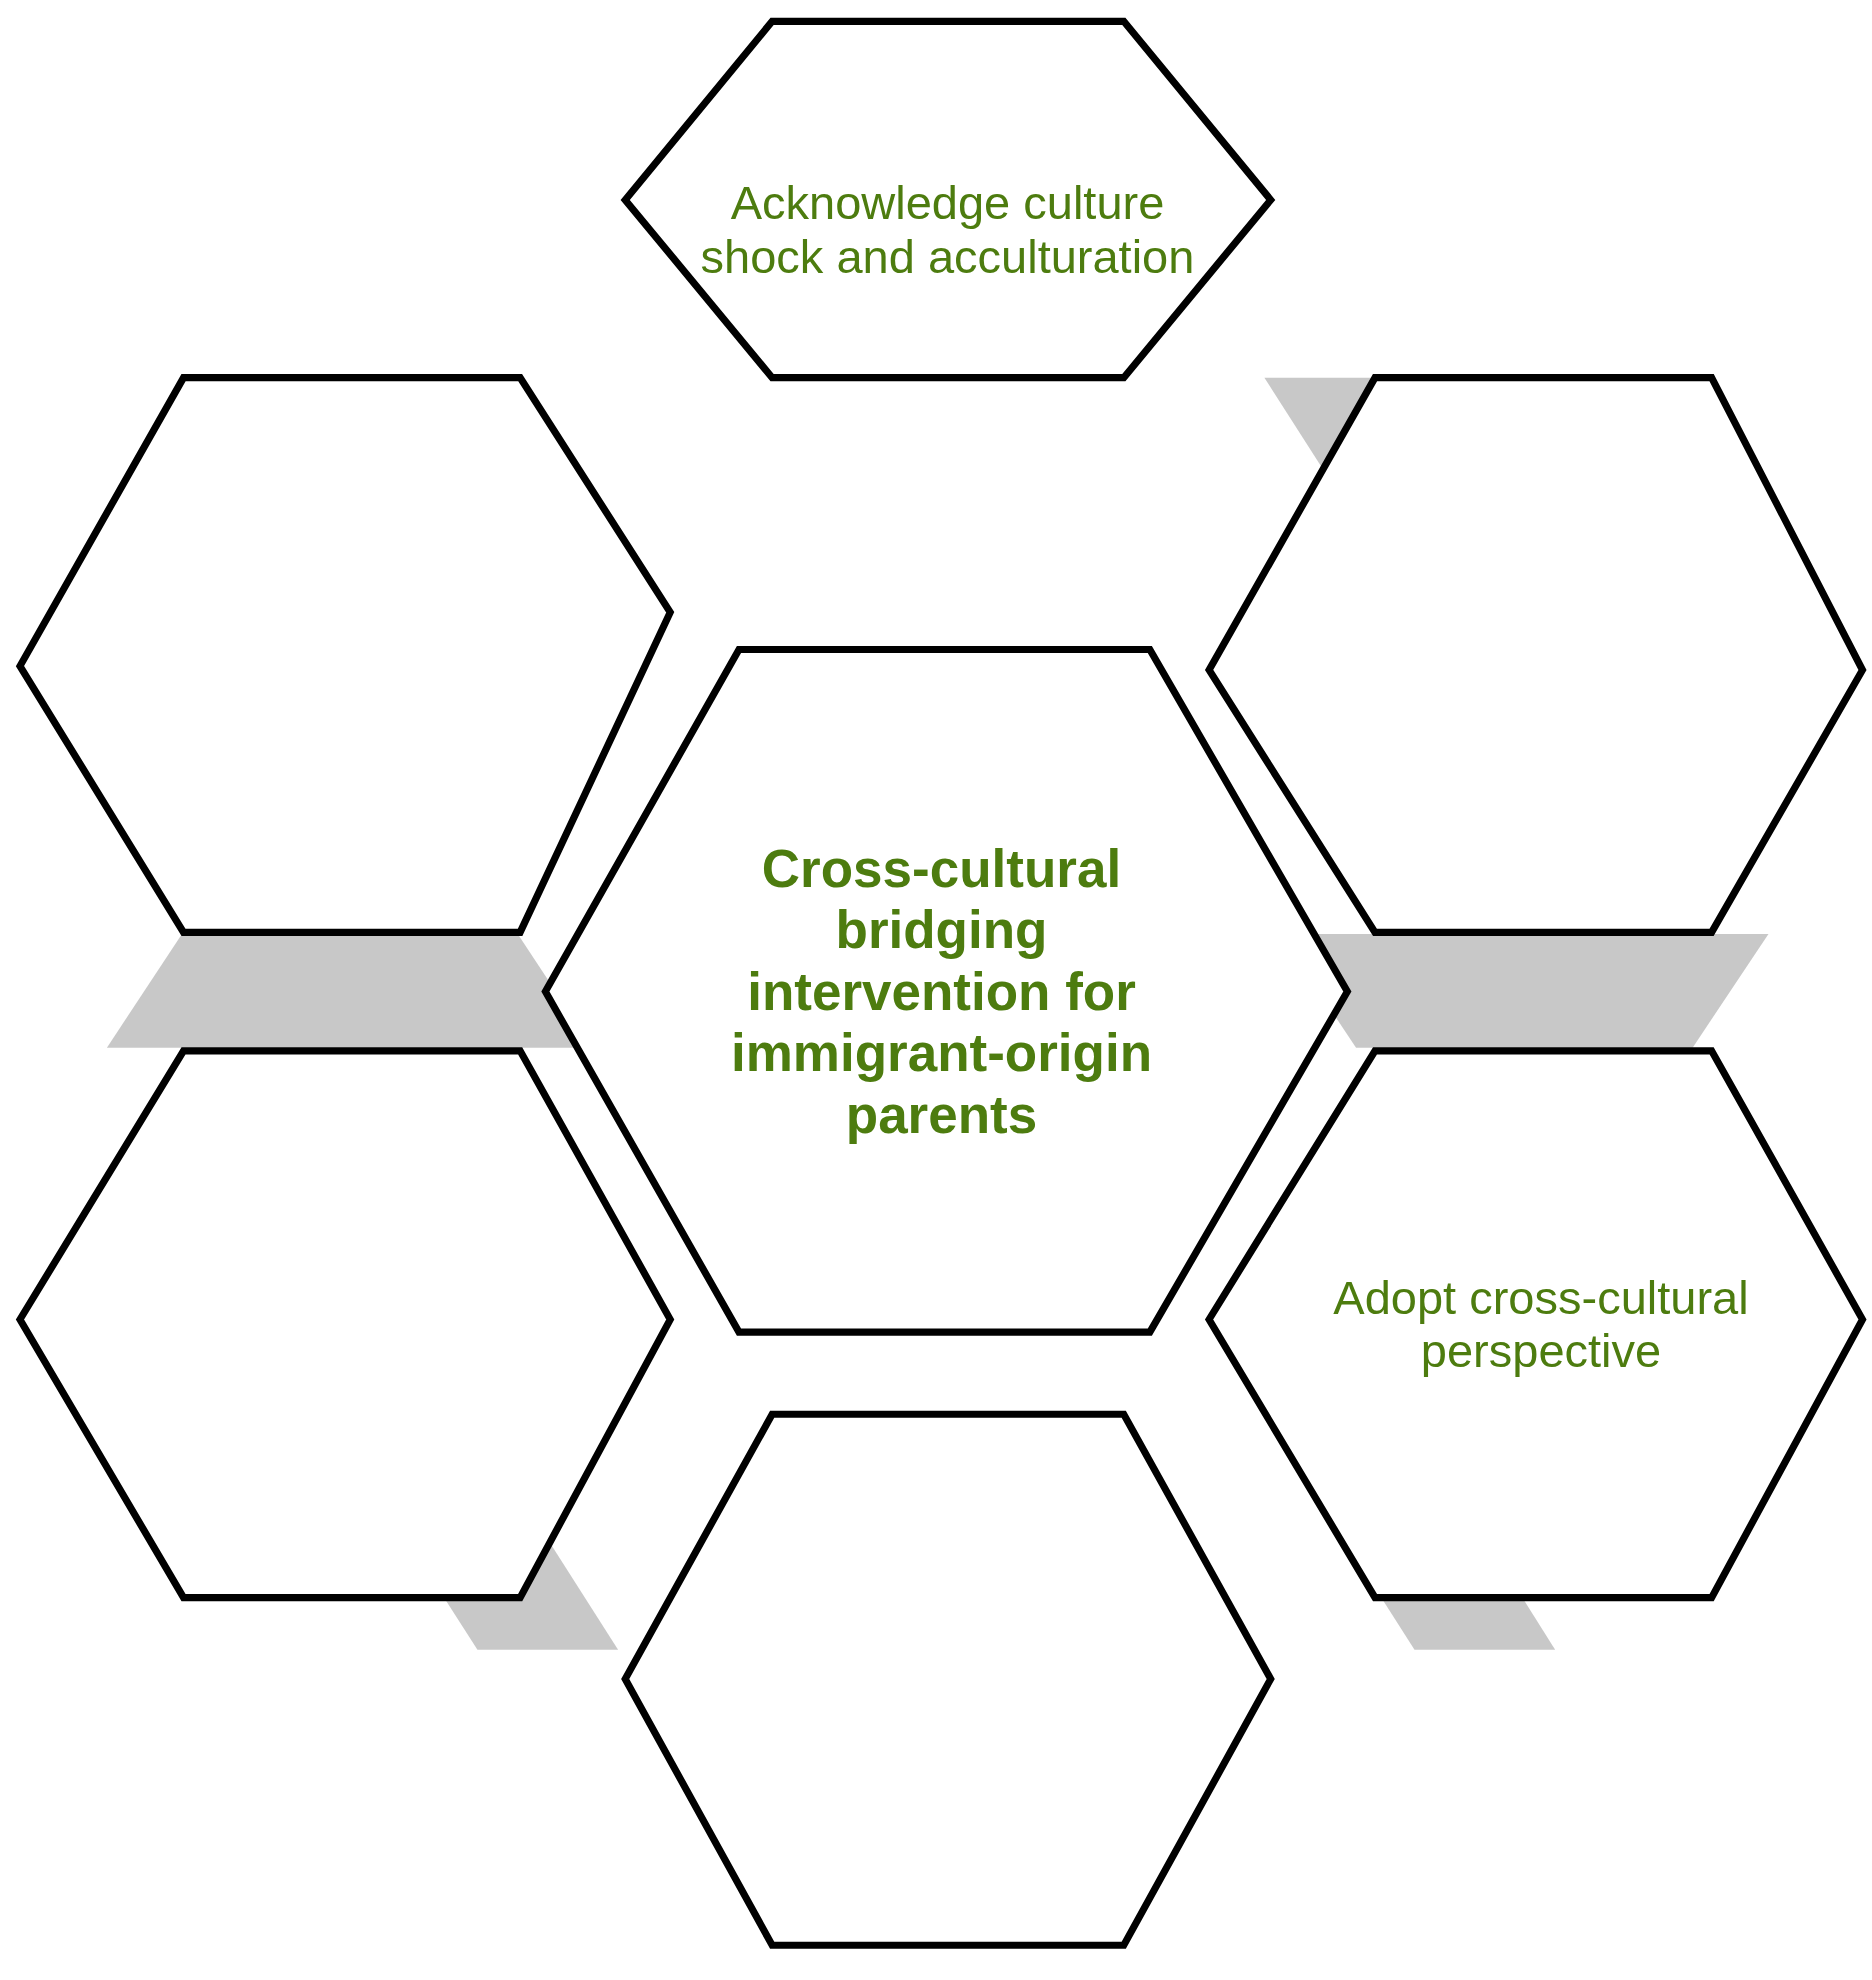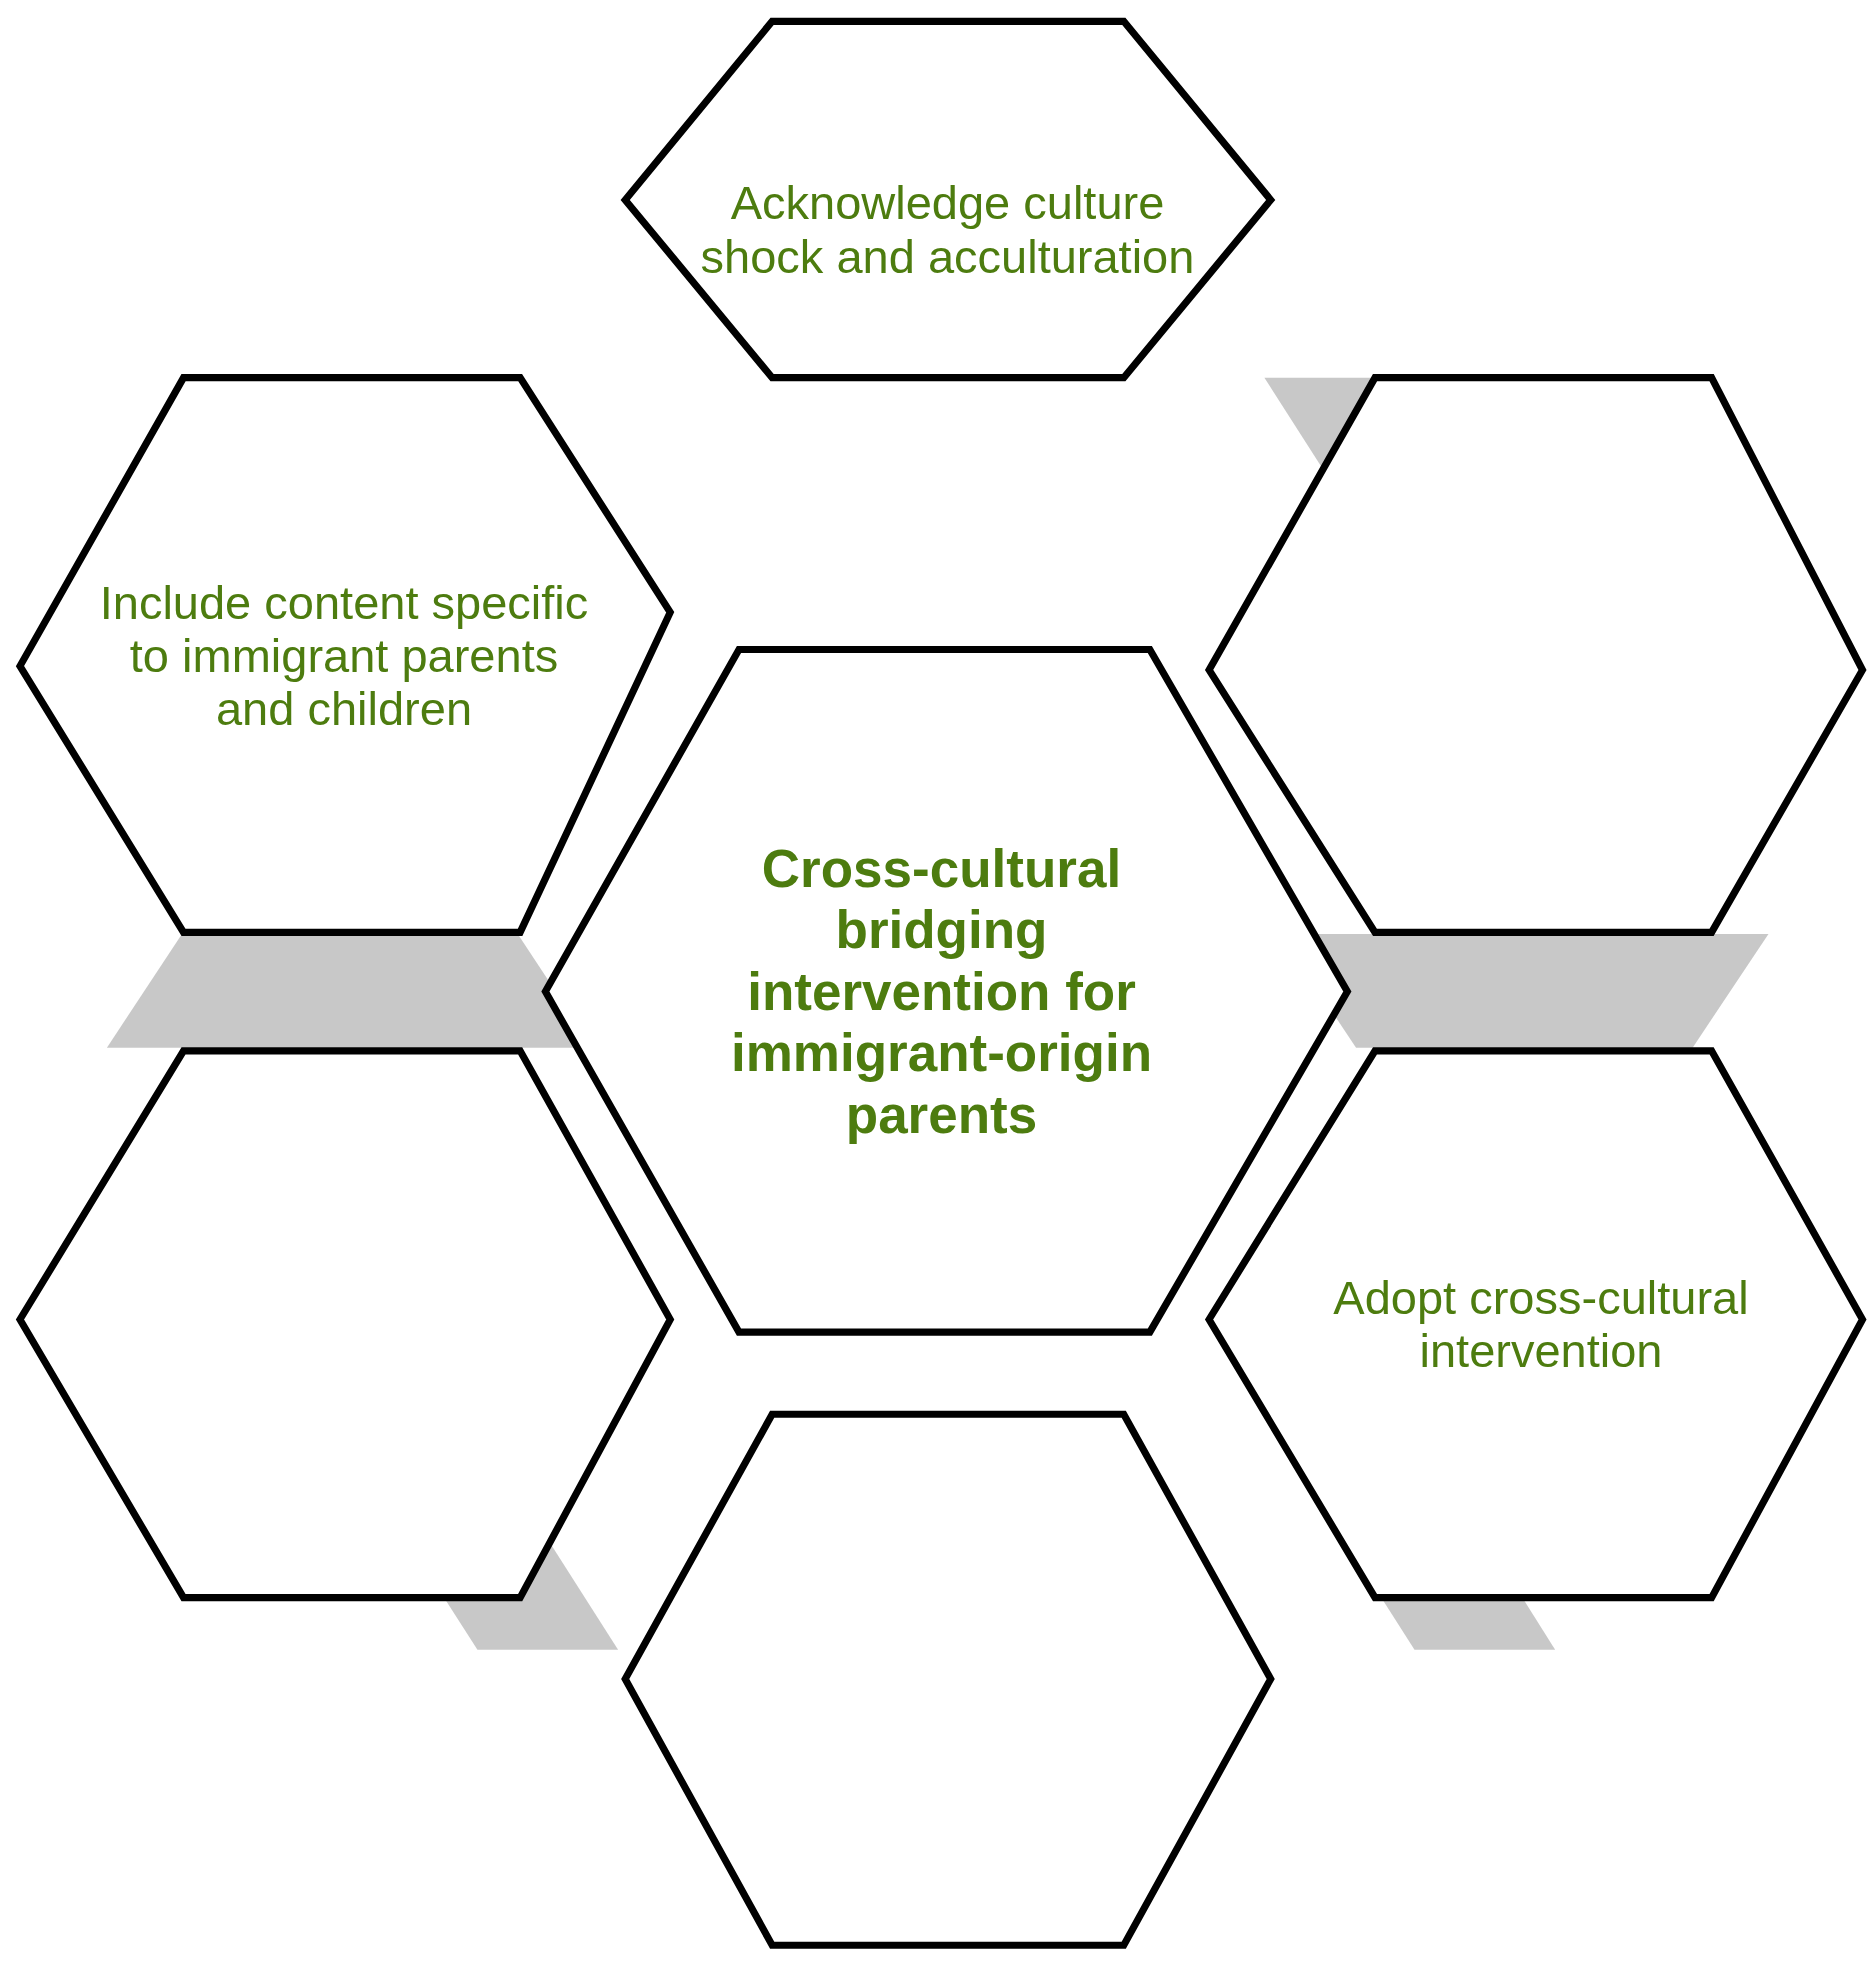--- a/index.html
+++ b/index.html
@@ -78,23 +78,22 @@
 
     <polygon class="hex-outline" points="232,1330 658,1330 848,1670 658,2022 232,2022 25,1670"></polygon>
 
     <polygon class="hex-outline" points="1740,1330 2166,1330 2357,1670 2166,2022 1740,2022 1530,1670"></polygon>
 
     <polygon class="hex-outline" points="977,1790 1422,1790 1608,2125 1422,2462 977,2462 791,2125"></polygon>
   </svg>
 
   <div class="hex-label" style="left:683px; top:119px; width:529px; height:221px;">Acknowledge culture shock and acculturation</div>
 
-  <div class="hex-label" style="left:95px; top:442px; width:498px; height:427px;">Include content specific to immigrant parents and children</div>
 
 
   <div class="hex-label center-label" style="left:679px; top:798px; width:525px; height:387px;">Cross-cultural bridging intervention for immigrant-origin parents</div>
 
 
-  <div class="hex-label" style="left:1292px; top:1225px; width:498px; height:198px;">Adopt cross-cultural intervention</div>
+  <div class="hex-label" style="left:1292px; top:1225px; width:498px; height:198px;">Adopt cross-cultural perspective</div>
 
 
 </div>
 
 
 </body></html>

